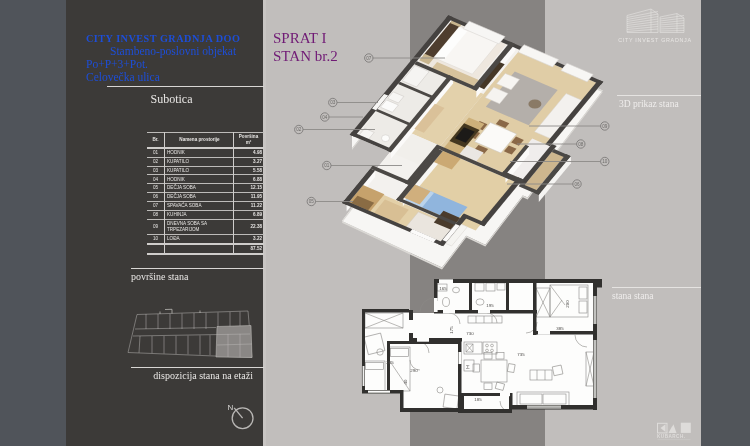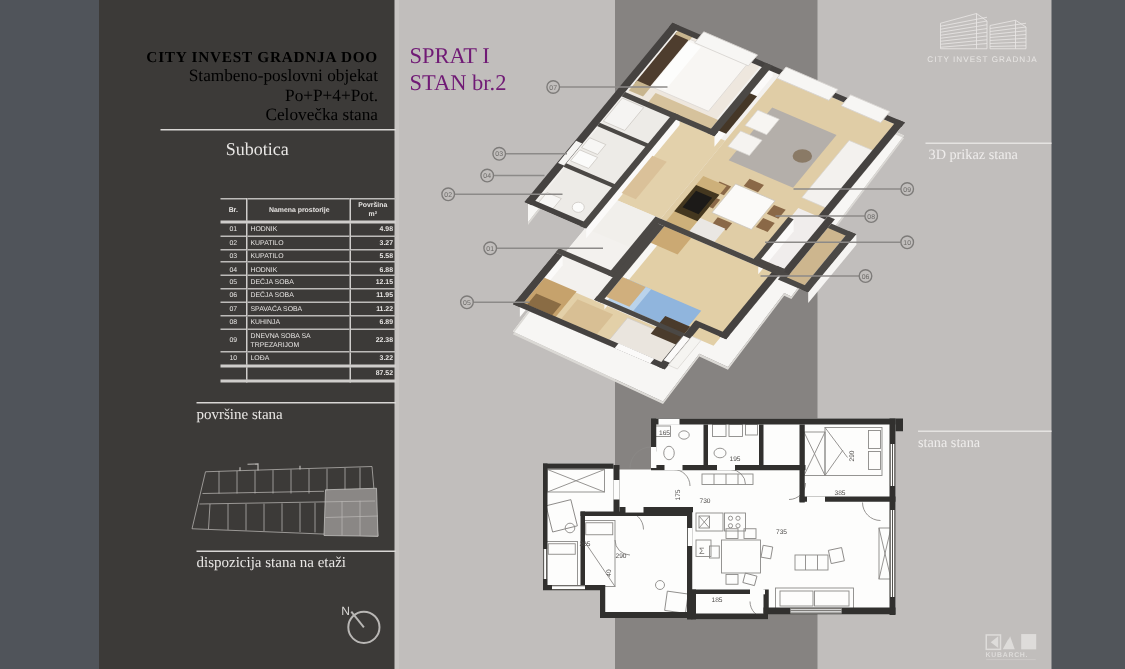--- a/index.html
+++ b/index.html
@@ -11,25 +11,25 @@
 <body>
 
 <div class="abs" style="left:410px;top:0;width:135px;height:446px;background:#868381;"></div>
 
 <div class="abs" style="left:0;top:0;width:66px;height:446px;background:#50545a;"></div>
 
 <div class="abs" style="left:66px;top:0;width:197px;height:446px;background:#3c3a38;border-right:3px solid #c8c5c3;"></div>
 
 <div class="abs" style="left:701px;top:0;width:49px;height:446px;background:#51555a;"></div>
 
-<div class="abs" style="left:66px;top:32px;width:186px;text-align:right;color:#000000;white-space:nowrap;line-height:13px;">
+<div class="abs" style="left:66px;top:32px;width:186px;text-align:left;color:#1d4ed8;white-space:nowrap;line-height:13px;padding-left:20px;">
   <div style="font-size:10.2px;font-weight:bold;letter-spacing:0.5px;">CITY INVEST GRADNJA DOO</div>
   <div style="font-size:11.5px;margin-left:24px;">Stambeno-poslovni objekat</div>
-  <div style="font-size:11.5px;">Po+P+4+Pot.</div>
-  <div style="font-size:11.5px;">Celovečka stana</div>
+  <div style="font-size:11.5px;">Po+P+3+Pot.</div>
+  <div style="font-size:11.5px;">Celovečka ulica</div>
 </div>
 
 <div class="abs" style="left:107px;top:86px;width:157px;height:1.2px;background:#d8d6d4;"></div>
 
 <div class="abs" style="left:90px;top:92px;width:163px;text-align:center;color:#e9e7e5;font-size:12px;">Subotica</div>
 
 <div class="abs" style="left:147px;top:132px;width:117px;">
 <table style="width:100%;border-collapse:collapse;color:#e6e4e2;font-family:'Liberation Sans',sans-serif;font-size:4.6px;line-height:1.25;">
   <tbody>
         <tr>
@@ -104,21 +104,21 @@
   tr.tot{border-top:2px double #cfcdcb;border-bottom:2px double #cfcdcb;}
 </style>
 </div>
 
 <div class="abs" style="left:131px;top:268px;width:133px;height:1px;background:#d8d6d4;"></div>
 
 <div class="abs" style="left:131px;top:271px;width:122px;color:#e9e7e5;font-size:10px;">površine stana</div>
 
 <div class="abs" style="left:131px;top:367px;width:133px;height:1px;background:#d8d6d4;"></div>
 
-<div class="abs" style="left:131px;top:370px;width:122px;color:#e9e7e5;font-size:10px;">dispozicija stana na etaži</div>
+<div class="abs" style="left:131px;top:370px;width:122px;text-align:right;color:#e9e7e5;font-size:10px;">dispozicija stana na etaži</div>
 
 <svg class="abs" style="left:120px;top:303px;" width="140" height="62" viewBox="120 303 140 62">
   <g fill="none" stroke="#b9b7b4" stroke-width="0.5">
 
     <polygon points="137,314.5 248,311 252,357.5 128,352.5"></polygon>
 
     <polygon points="217,326.5 251,325.5 252,357.5 216,357" fill="#8a8785" stroke="#c6c4c1"></polygon>
 
     <path d="M133,336 L250,334"></path>
     <path d="M135,329 L216,327.5"></path>

